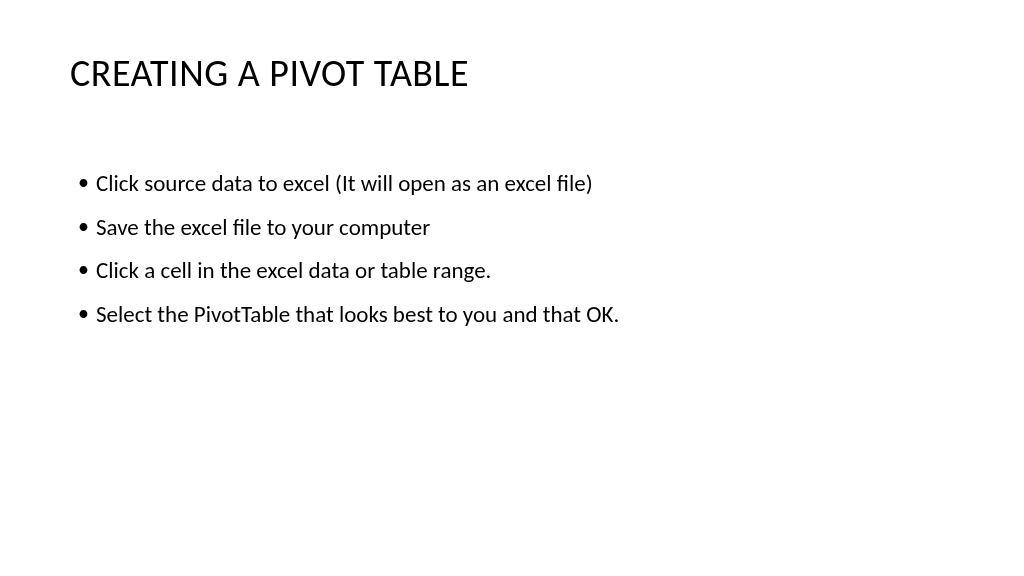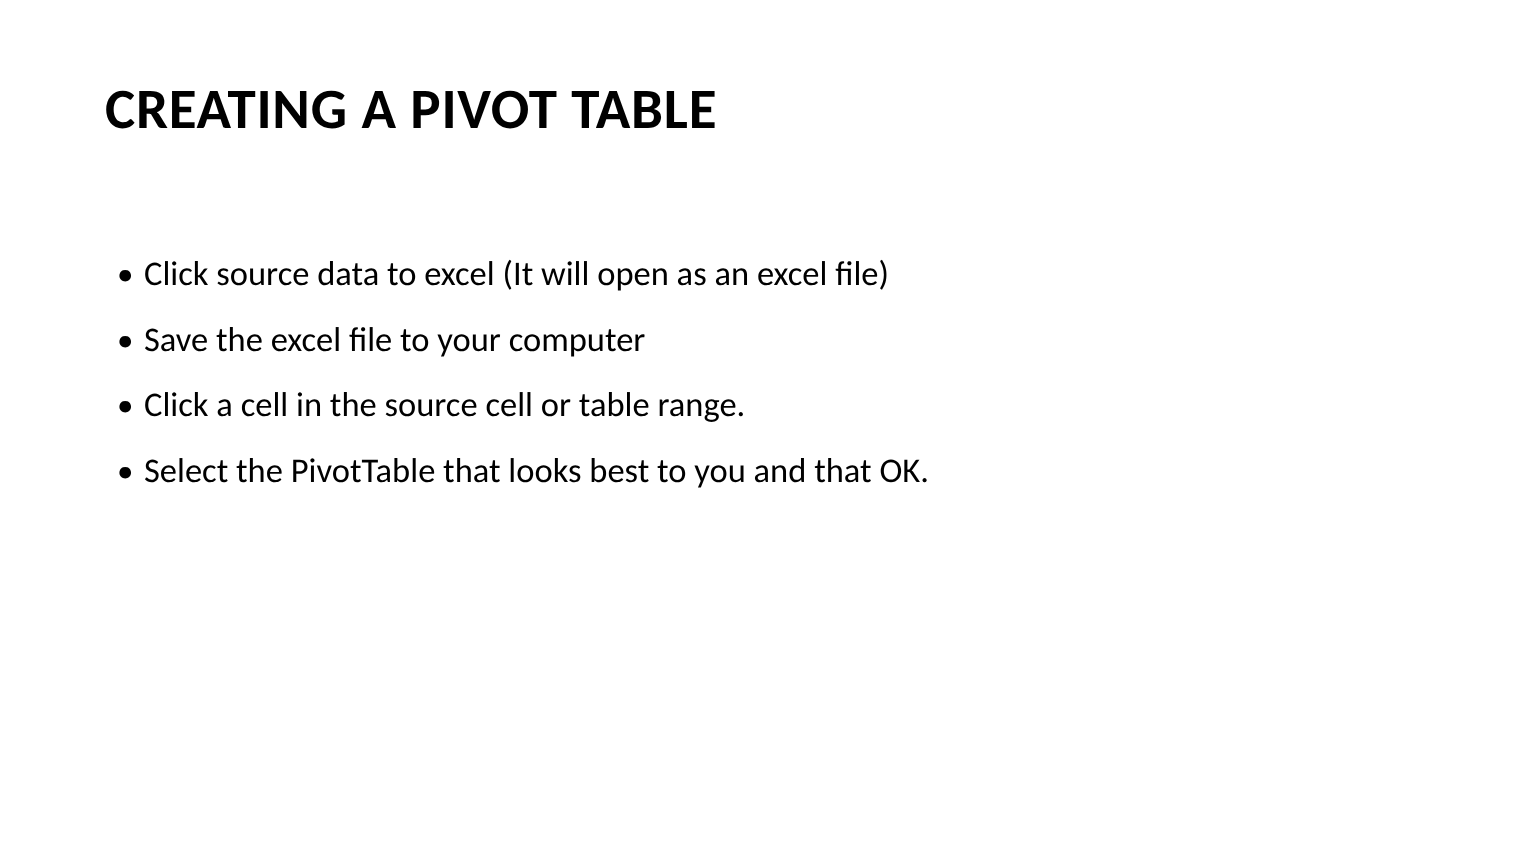--- a/index.html
+++ b/index.html
@@ -11,21 +11,21 @@
       width: 1024px;
       height: 576px;
       background: #ffffff;
       font-family: Calibri, 'Segoe UI', Arial, sans-serif;
       color: #000000;
       padding: 50px 70px;
       position: relative;
     }
     .title {
       font-size: 38px;
-      font-weight: 700;
+      font-weight: 400;
       letter-spacing: 0.5px;
       margin-bottom: 70px;
     }
     .bullet-list {
       list-style: none;
       padding-left: 8px;
     }
     .bullet-item {
       font-size: 23px;
       line-height: 1.5;
@@ -42,15 +42,15 @@
     }
   </style>
 </head>
 <body>
 
 <h1 class="title">CREATING A PIVOT TABLE</h1>
 
 <ul class="bullet-list">
   <li class="bullet-item">Click source data to excel (It will open as an excel file)</li>
   <li class="bullet-item">Save the excel file to your computer</li>
-  <li class="bullet-item">Click a cell in the source cell or table range.</li>
+  <li class="bullet-item">Click a cell in the excel data or table range.</li>
   <li class="bullet-item">Select the PivotTable that looks best to you and that OK.</li>
 </ul>
 
 </body></html>

